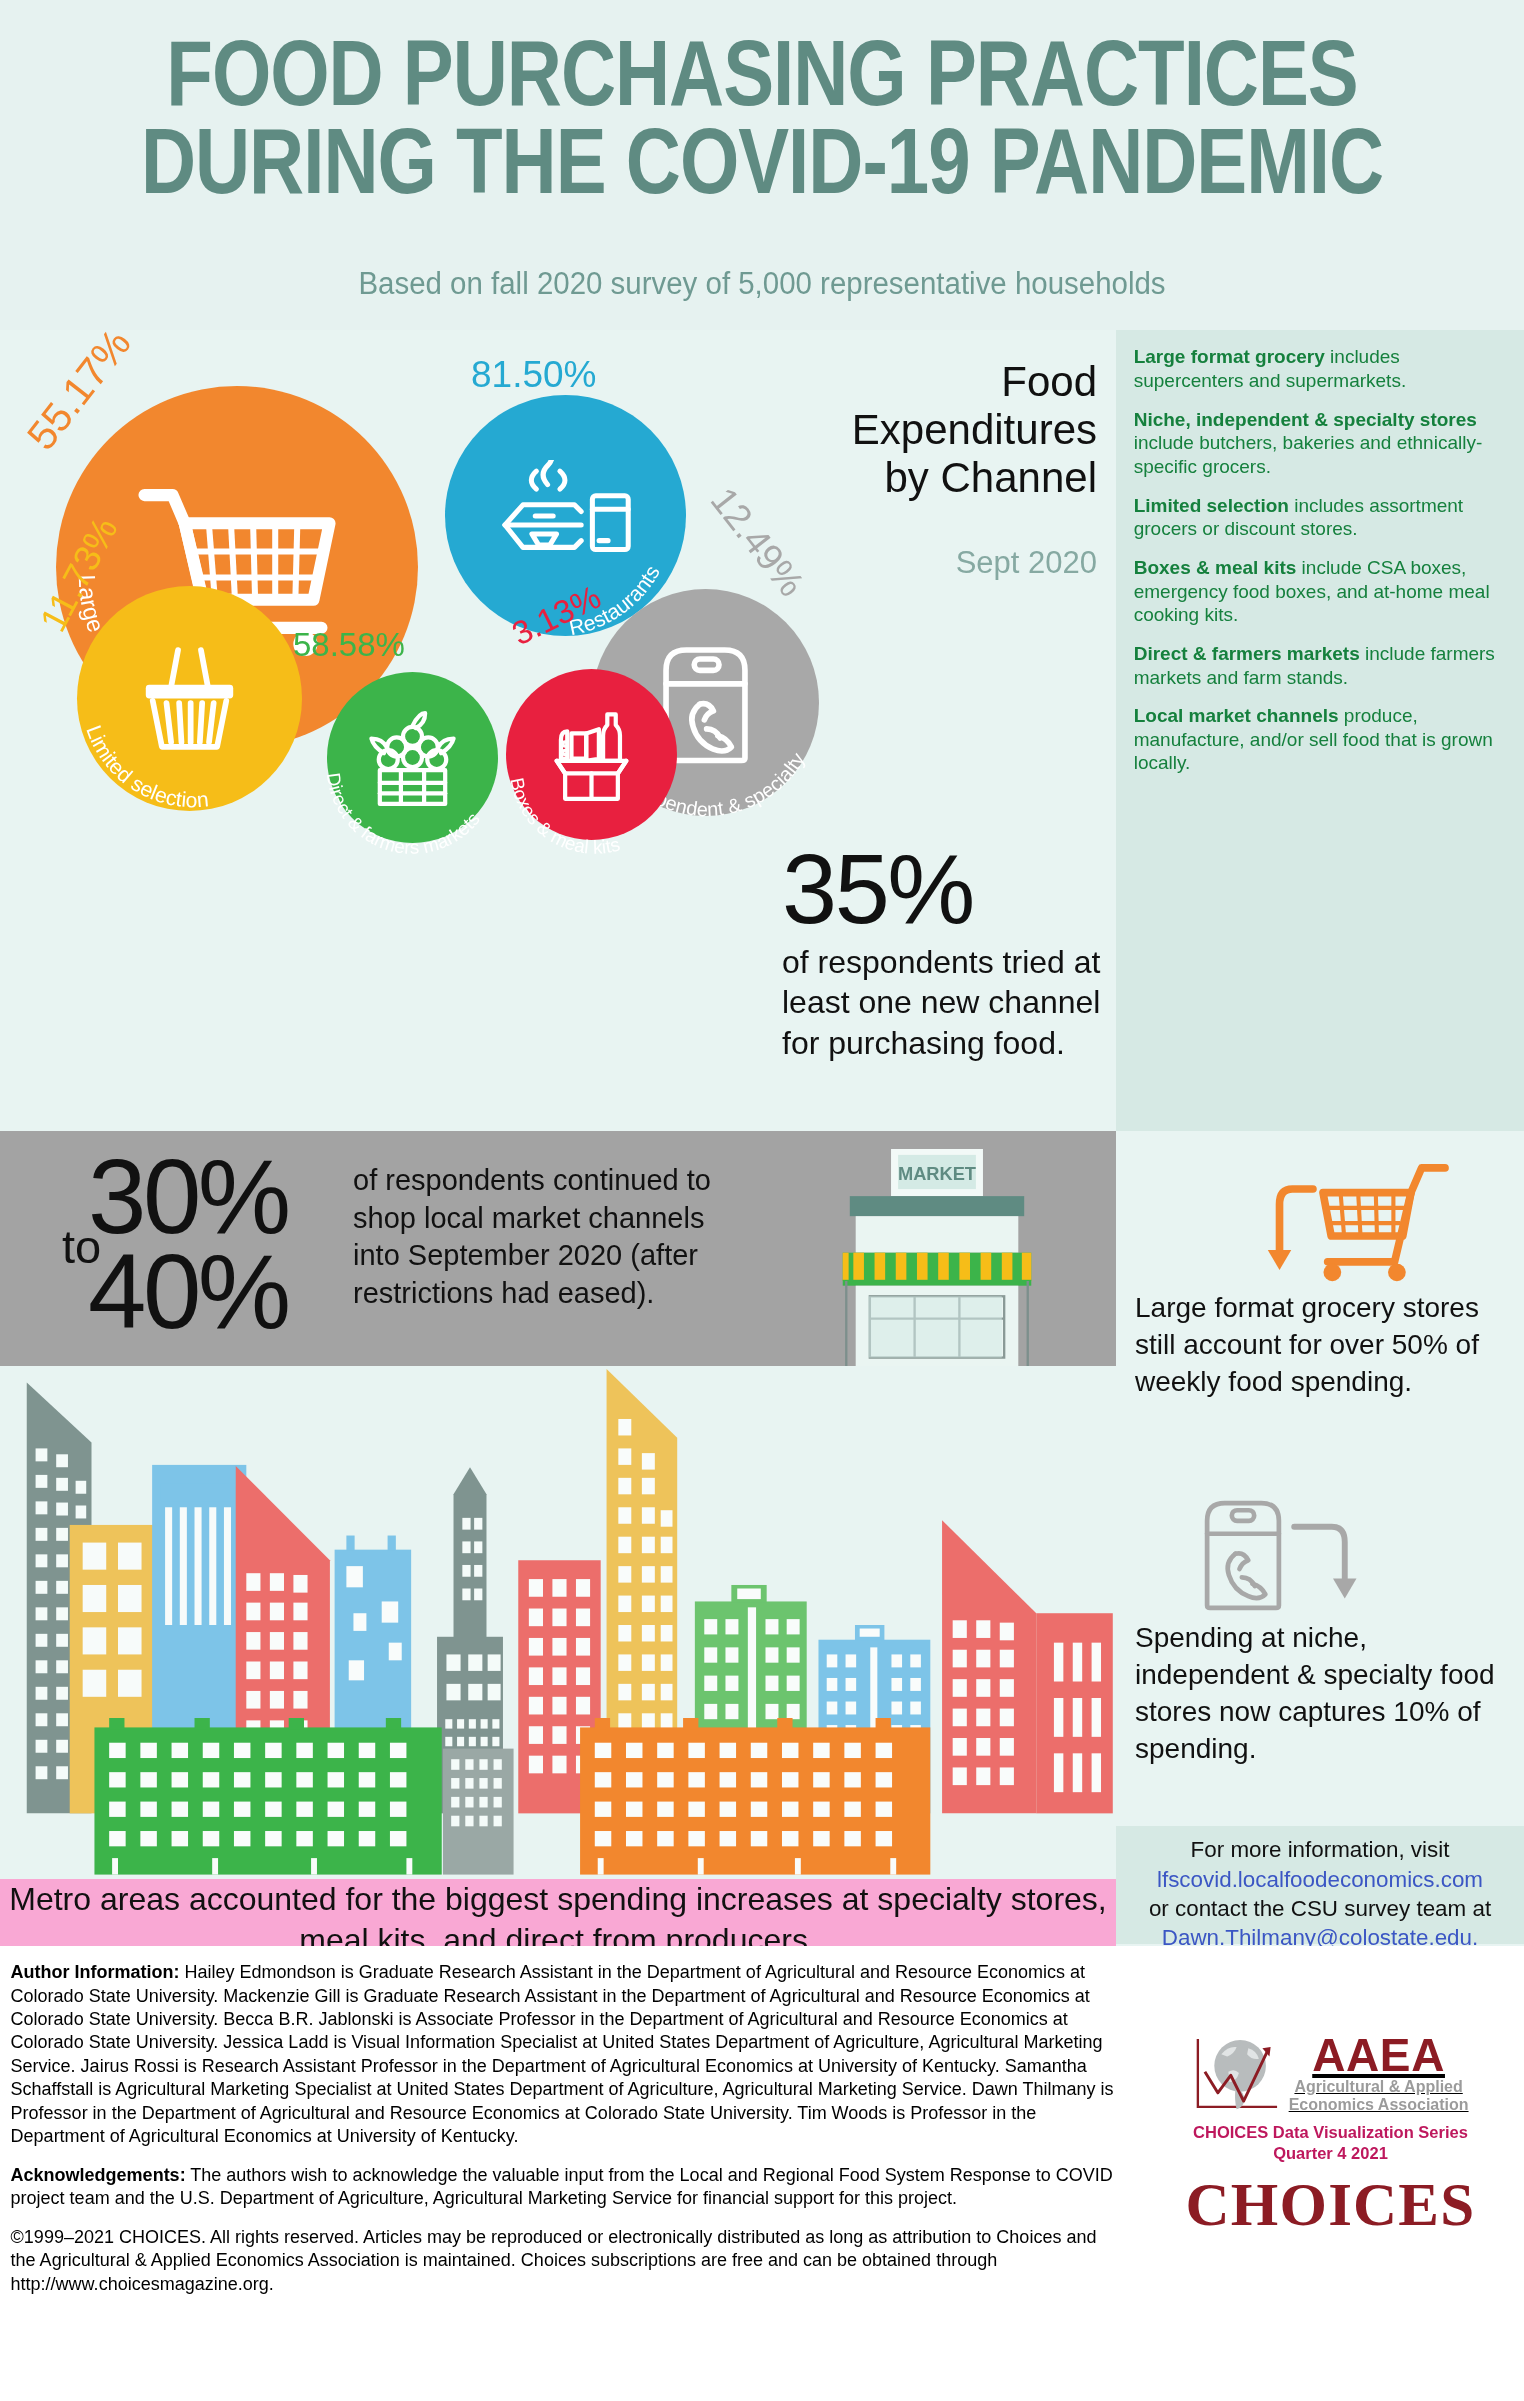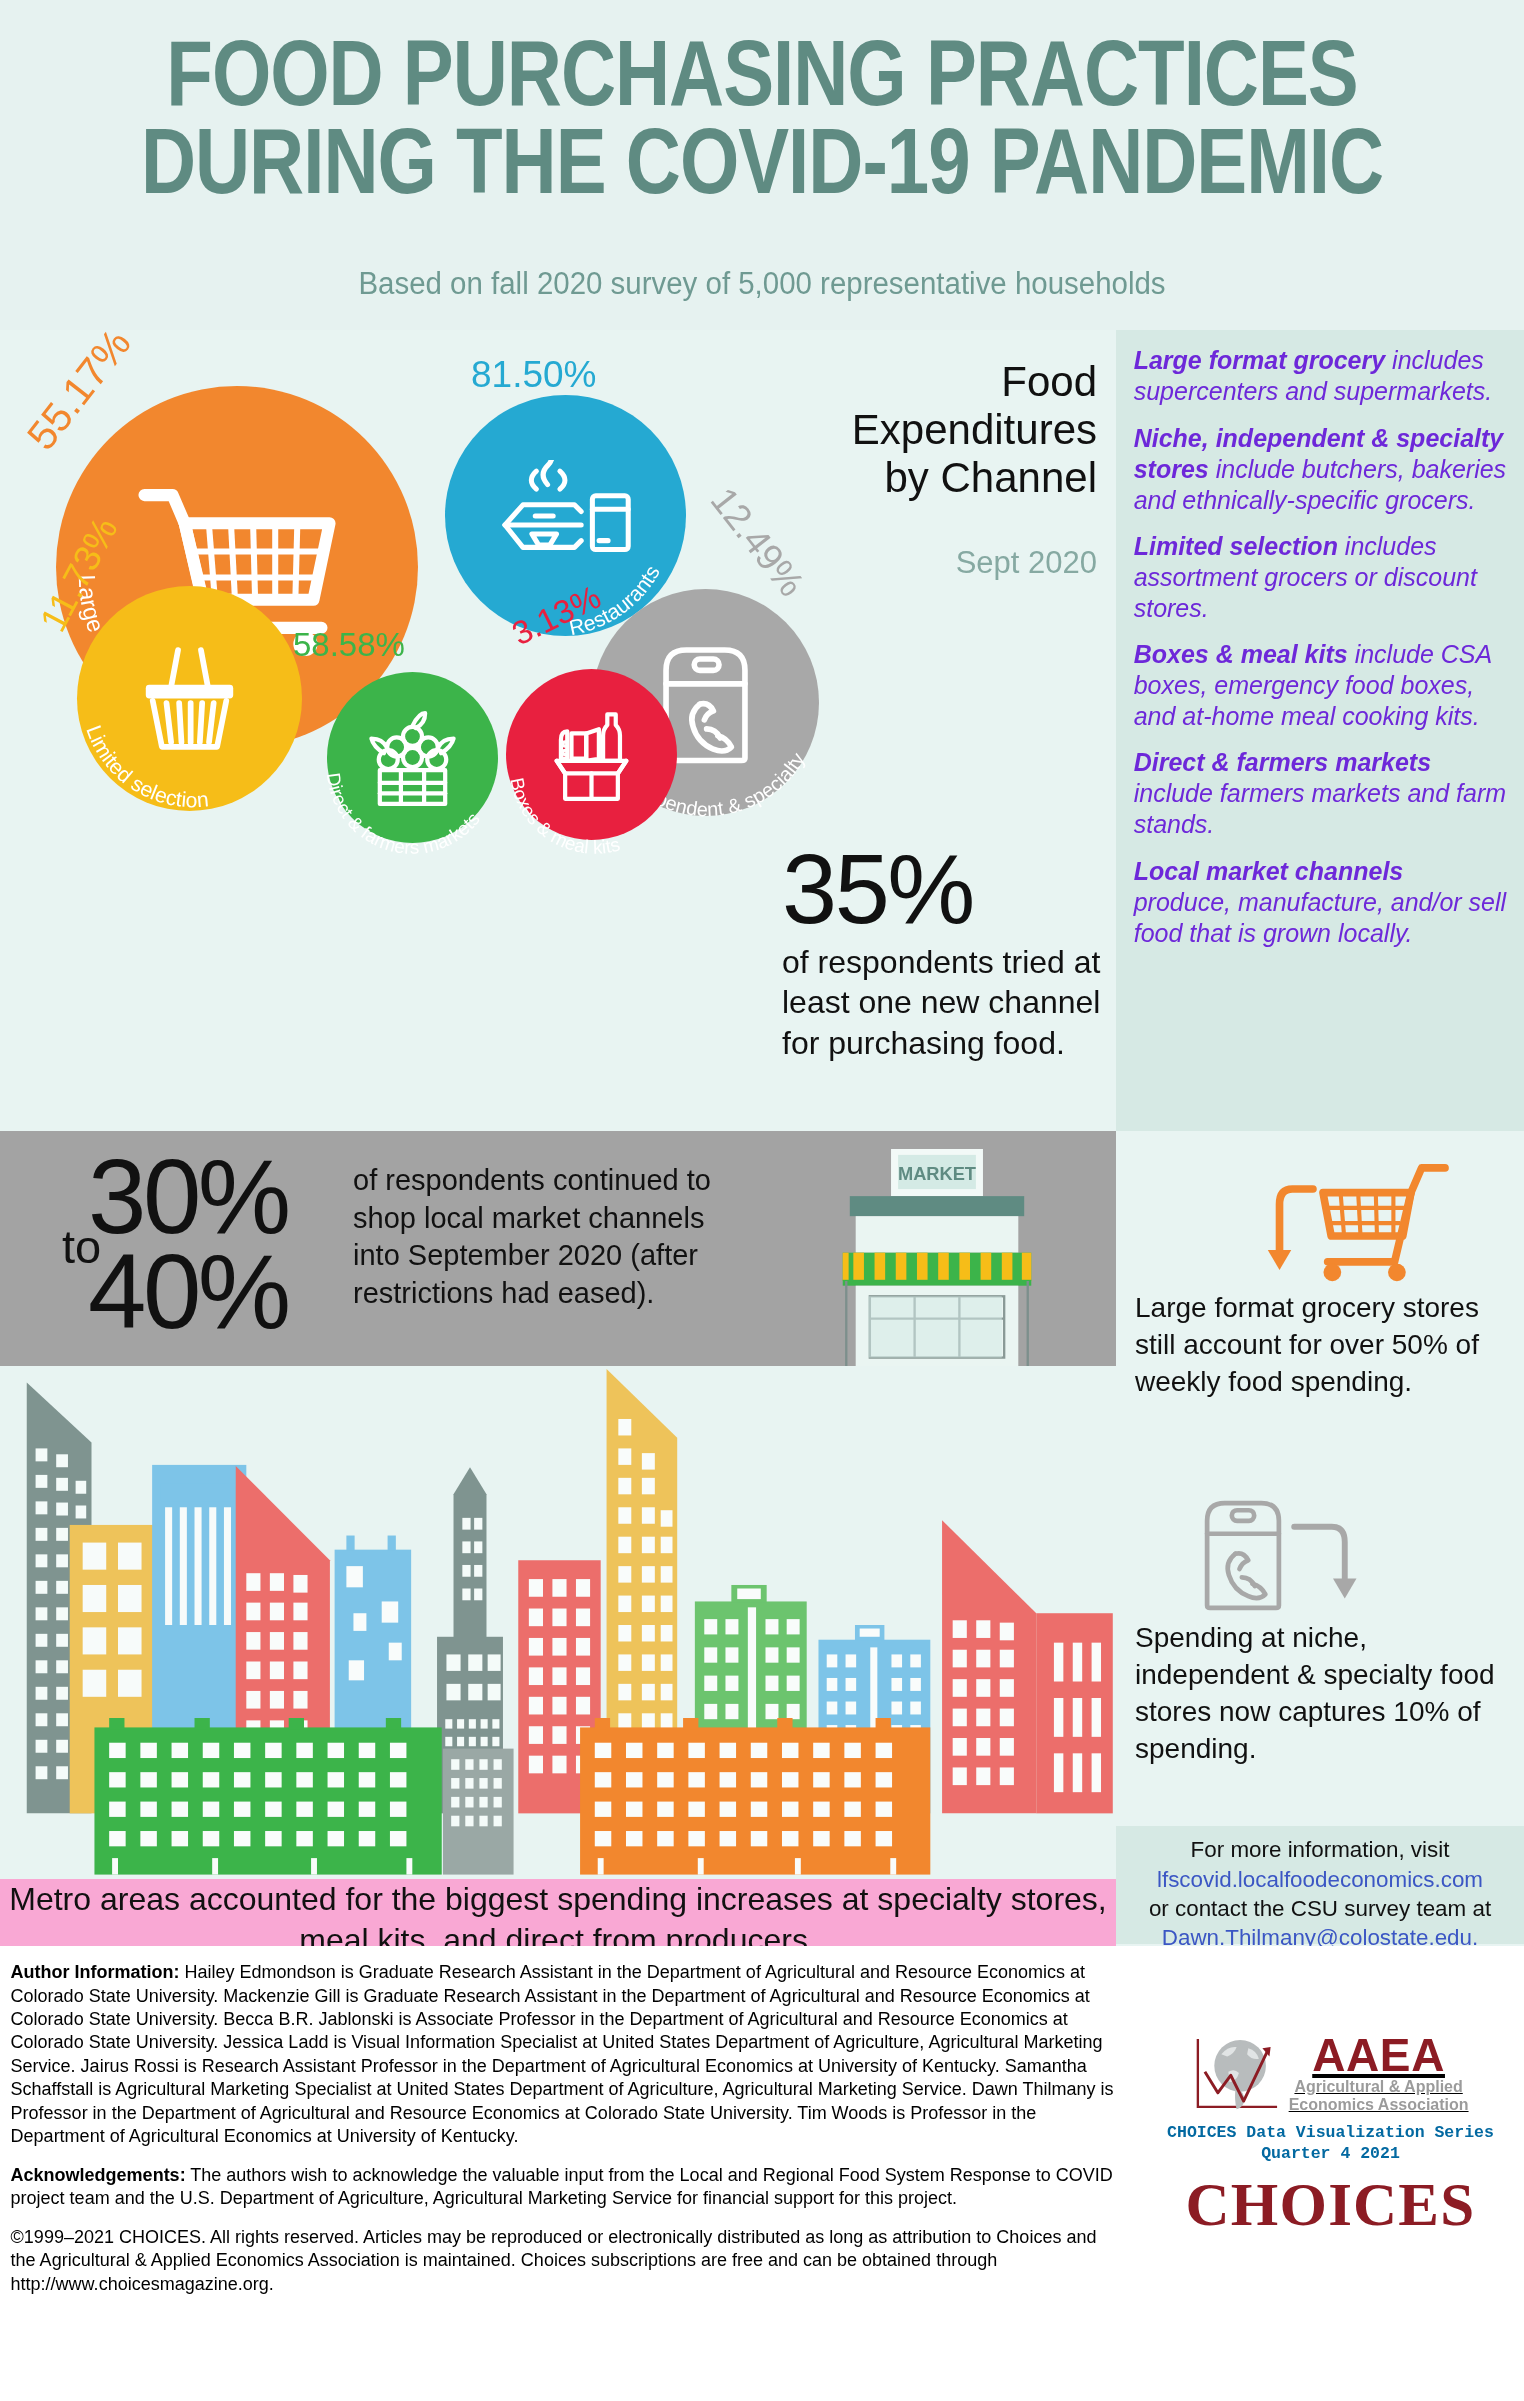--- a/index.html
+++ b/index.html
@@ -57,21 +57,21 @@
     position:absolute; right: 412px; top: 839px; width: 330px; text-align:left;
   }
   .stat35 .num { font-size: 99px; color:#111; font-weight:300; line-height:1.0; letter-spacing:-2.4px; }
   .stat35 .txt { font-size: 32px; color:#111; font-weight:300; line-height:1.28; margin-top: 3.5px; }
 
   
   .defs {
     position:absolute; left:1116px; top:330px; width:408px; height:801px;
     background:#d6e9e4; padding: 15.3px 17.7px 0 17.7px;
   }
-  .def { font-size: 25px; line-height:1.24; color:#6d28d9; margin-bottom: 15.3px; font-weight:300;font-style:italic; }
+  .def { font-size: 19px; line-height:1.24; color:#15803d; margin-bottom: 15.3px; font-weight:300; }
   .def b { font-weight:700; }
 
   
   .band30 { position:absolute; left:0; top:1131px; width:1116px; height:236px; background:#a3a3a3; overflow:hidden; }
   .b30num { position:absolute; left:88px; top:5.9px; font-size:105px; color:#111; font-weight:300; letter-spacing:-3.5px; }
   .b30to  { position:absolute; left:62px; top:88px; font-size: 47px; color:#111; font-weight:300; }
   .b30num2{ position:absolute; left:88px; top:101px; font-size:105px; color:#111; font-weight:300; letter-spacing:-3.5px; }
   .b30txt { position:absolute; left:353px; top:31px; width:389px; font-size:29px; line-height:1.3; color:#111; font-weight:300; }
 
   
@@ -100,21 +100,21 @@
   .fcol { position:absolute; left:10.6px; top:15.3px; width:1107px;
           font-family:"Liberation Sans Narrow","Liberation Sans",sans-serif;
           font-size:18px; line-height:1.30; color:#000; transform-origin: left top; }
   .fcol p { margin-bottom: 15.3px; }
   .fcol b { font-weight:bold; }
   .flogo { position:absolute; left:1151px; top:88px; width:359px; text-align:center; }
   .aaea-row { display:flex; align-items:center; justify-content:center; gap:8.2px; }
   .aaea-txt { text-align:center;text-decoration:underline; }
   .aaea-big { color:#8c1c24; font-size:46px; font-weight:bold; letter-spacing:0.6px; line-height:0.95; font-family:"Liberation Sans",sans-serif;}
   .aaea-sub { color:#9b9b9b; font-size:16px; font-weight:bold; line-height:1.12; font-family:"Liberation Sans",sans-serif;}
-  .choices-series { color:#0369a1; font-size:16.5px; font-weight:bold; margin-top:9.4px; line-height:1.2; font-family:Liberation Mono, monospace;}
+  .choices-series { color:#be185d; font-size:16.5px; font-weight:bold; margin-top:9.4px; line-height:1.2; font-family:Liberation Sans, sans-serif;}
   .choices-word { color:#8c1c24; font-size:61px; font-weight:bold; margin-top:5.9px;
                   font-family:"Liberation Serif", serif; letter-spacing:1.2px; }
 </style>
 </head>
 <body>
 
 <div class="page">
 
   <div class="header">
     <div class="title1">FOOD PURCHASING PRACTICES</div>

